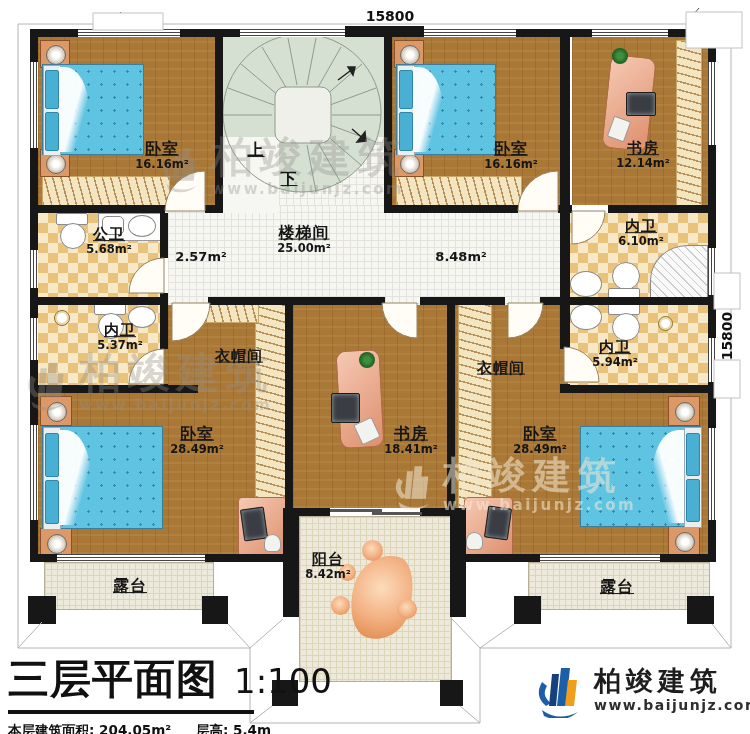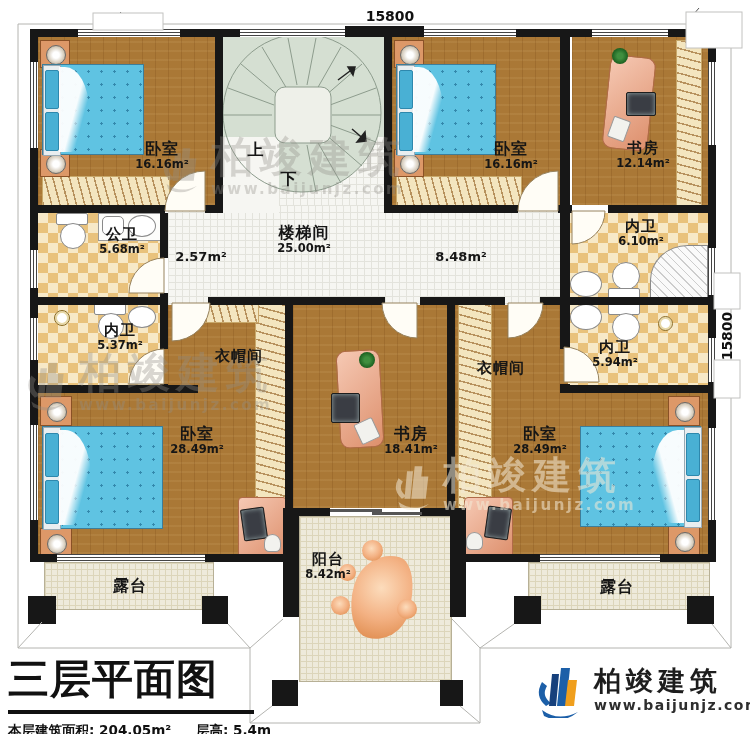--- a/index.html
+++ b/index.html
@@ -44,21 +44,21 @@
     background-image:repeating-linear-gradient(45deg,rgba(120,120,120,.35) 0 1px,transparent 1px 6px);}
   .lampc{position:absolute;z-index:20;border-radius:50%;background:#fff;border:1px solid #8a6a20;box-shadow:inset 0 0 0 2px #e8d9a8;}
   .deskp{position:absolute;z-index:20;background:linear-gradient(135deg,#f6c9b4,#dd8f6c);border:1px solid #b06a48;border-radius:10px;}
   .monitor{position:absolute;z-index:21;background:#3a3d44;border:1px solid #1d1d1d;border-radius:2px;box-shadow:inset 0 0 5px #9aa;}
   .plant{position:absolute;z-index:22;border-radius:50%;background:radial-gradient(#3f8f3f 25%,#175a1c 75%);}
   .kbd{position:absolute;z-index:21;background:#f2f2ee;border:1px solid #999;border-radius:2px;}
   .stone{position:absolute;z-index:20;background:radial-gradient(circle at 45% 40%,#fcdcbc 0%,#f3b183 50%,#db8442 100%);border-radius:50%;}
   
   .lbl{position:absolute;z-index:60;transform:translate(-50%,-50%);text-align:center;color:#161616;
     font-weight:bold;line-height:1.12;white-space:nowrap;}
-  .lbl .nm{font-size:15px;display:block;letter-spacing:1px;}
+  .lbl .nm{font-size:15px;display:block;letter-spacing:1px;text-decoration:underline;}
   .lbl .nm.big{font-size:16px;}
   .lbl .ar{font-size:11.5px;display:block;}
   .lbl .ar2{font-size:13px;display:block;}
   .dim{position:absolute;z-index:60;font-size:14px;font-weight:bold;color:#111;text-align:center;}
   
   .wm{position:absolute;z-index:50;display:flex;align-items:center;gap:7px;pointer-events:none;}
   .wm.gray{color:#93908a;opacity:.35;}
   .wm.light{color:#f3ead6;opacity:.55;}
   .wm-t{font-size:42px;font-weight:bold;letter-spacing:7px;line-height:1;}
   .wm-u{font-size:15px;font-weight:bold;letter-spacing:2.5px;margin-top:2px;}
@@ -348,21 +348,21 @@
       <span class="ar">16.16m²</span>
     </div>
   <div class="lbl" style="left:511px;top:155px;">
       <span class="nm big">卧室</span>
       <span class="ar">16.16m²</span>
     </div>
   <div class="lbl" style="left:643px;top:155px;">
       <span class="nm">书房</span>
       <span class="ar">12.14m²</span>
     </div>
-  <div class="lbl" style="left:122px;top:241px;">
+  <div class="lbl" style="left:109px;top:241px;">
       <span class="nm">公卫</span>
       <span class="ar">5.68m²</span>
     </div>
   <div class="lbl" style="left:201px;top:257px;">
       <span class="ar2">2.57m²</span>
     </div>
   <div class="lbl" style="left:304px;top:239px;">
       <span class="nm big">楼梯间</span>
       <span class="ar">25.00m²</span>
     </div>
@@ -415,20 +415,21 @@
   <div class="lbl" style="left:289px;top:179px;">
       <span class="nm big">下</span>
     </div>
 
   <div class="dim" style="left:350px;top:8px;width:80px;">15800</div>
   <div class="dim" style="left:696px;top:327px;width:64px;height:18px;transform:rotate(-90deg);">15800</div>
 
   <div class="tb">
     <div class="tb-row">
       <span class="tb-title">三层平面图</span>
+      <span class="tb-scale">1:100</span>
     </div>
     <div class="tb-rule"></div>
     <div class="tb-info">
       <span>本层建筑面积: 204.05m²</span>
       <span style="margin-left:20px;">层高: 5.4m</span>
     </div>
   </div>
 
   <div class="brand">
     <svg width="54" height="56" viewBox="0 0 54 56">

